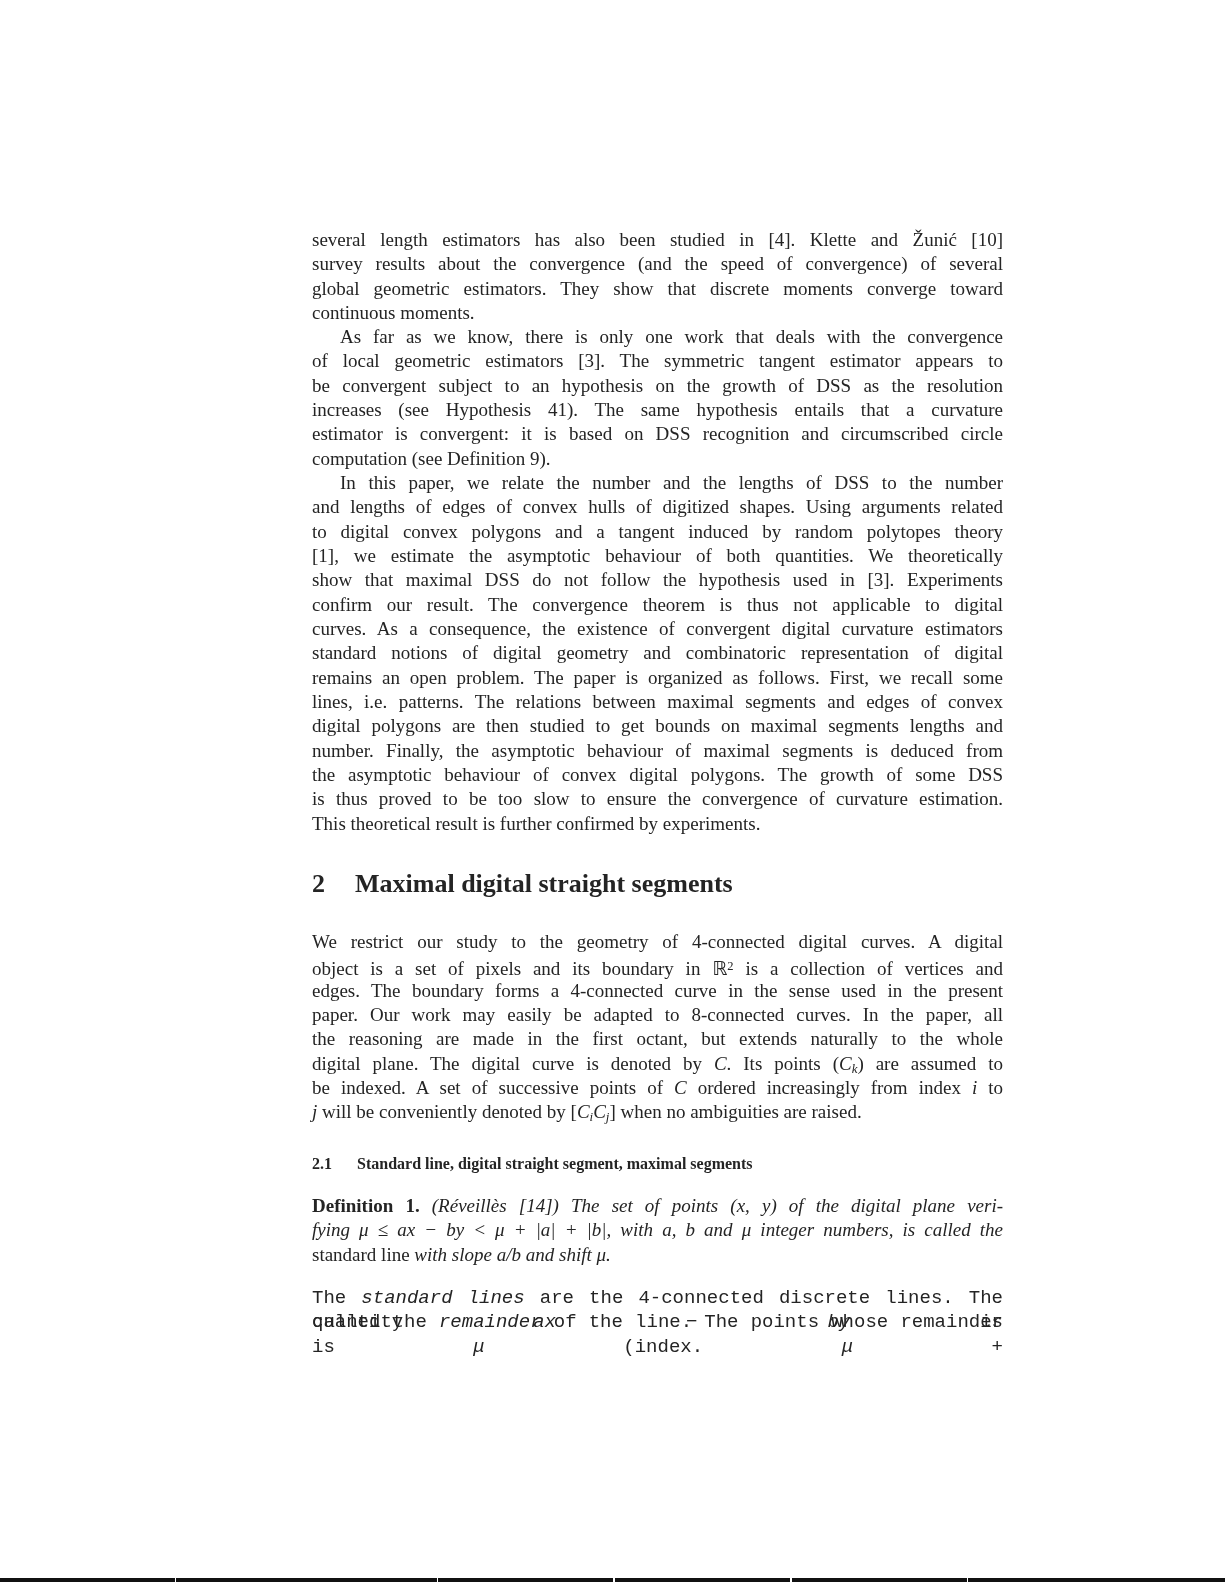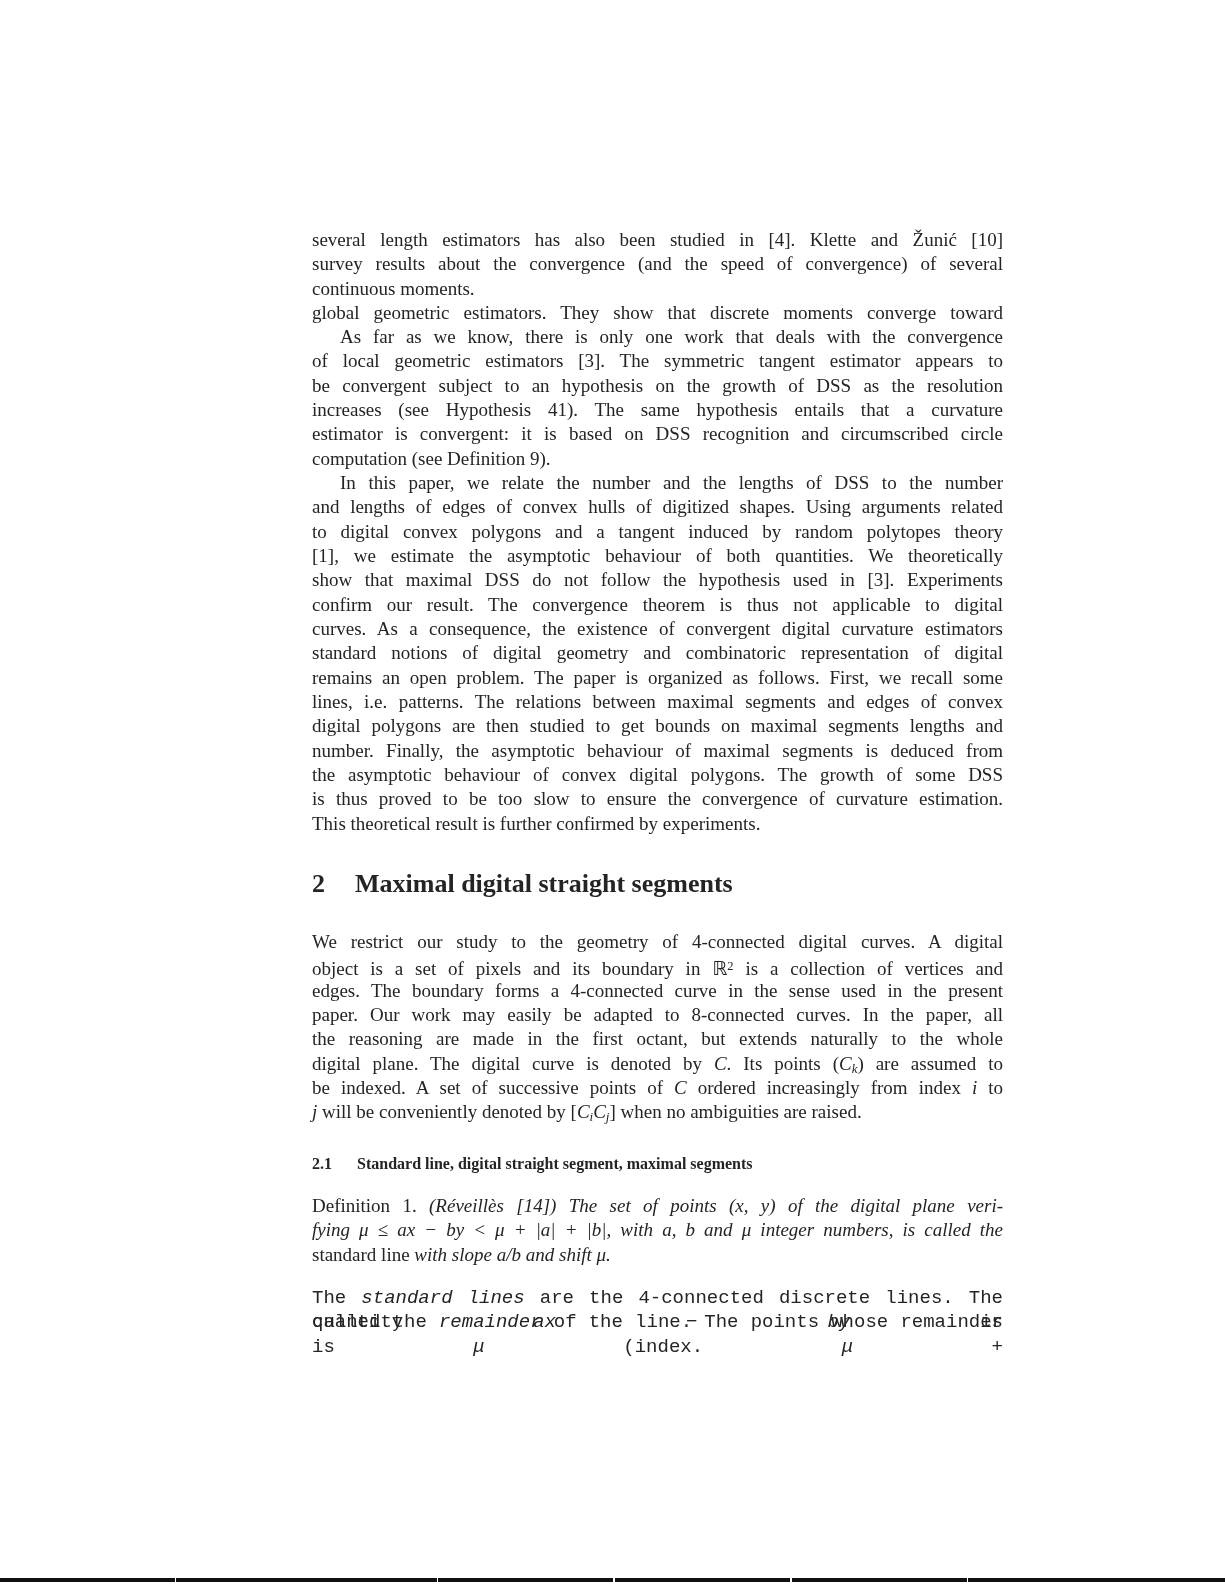--- a/index.html
+++ b/index.html
@@ -30,21 +30,21 @@
     height: 24.35px;
     line-height: 24.35px;
     font-size: 19px;
     overflow: visible;
   }
   .line.jl { text-align: justify; text-align-last: justify; }
   .line.ll { text-align: left; }
   .line.indent { text-indent: 28px; }
   .run-r { font-style: normal; }
   .run-i { font-style: italic; }
-  .run-b { font-weight: normal; }
+  .run-b { font-weight: bold; }
   .run-m { font-style: italic; }
   .run-sub { font-style: italic; font-size: 0.68em; vertical-align: -0.22em; }
   .run-sup { font-size: 0.66em; vertical-align: 0.42em; }
   .run-bb { font-family: "DejaVu Sans", "DejaVu Serif", sans-serif; font-style: normal; }
   .h1 {
     font-size: 26px;
     font-weight: bold;
     line-height: 30px;
   }
   .h1 .hnum { margin-right: 30px; }
@@ -68,23 +68,23 @@
 </head>
 <body>
 
 <div class="page">
   <main class="textcol" id="doc">
       <div class="block para" style="top: 228px;">
         <div class="line jl"><span class="run-r">several length estimators has also been studied in [4]. Klette and Žunić [10]</span>
 </div>
         <div class="line jl"><span class="run-r">survey results about the convergence (and the speed of convergence) of several</span>
 </div>
+        <div class="line jl"><span class="run-r">global geometric estimators. They show that discrete moments converge toward</span>
+</div>
         <div class="line ll"><span class="run-r">continuous moments.</span>
-</div>
-        <div class="line jl"><span class="run-r">global geometric estimators. They show that discrete moments converge toward</span>
 </div>
       </div>
       <div class="block para" style="top: 325px;">
         <div class="line jl indent"><span class="run-r">As far as we know, there is only one work that deals with the convergence</span>
 </div>
         <div class="line jl"><span class="run-r">of local geometric estimators [3]. The symmetric tangent estimator appears to</span>
 </div>
         <div class="line jl"><span class="run-r">be convergent subject to an hypothesis on the growth of DSS as the resolution</span>
 </div>
         <div class="line jl"><span class="run-r">increases (see Hypothesis 41). The same hypothesis entails that a curvature</span>

